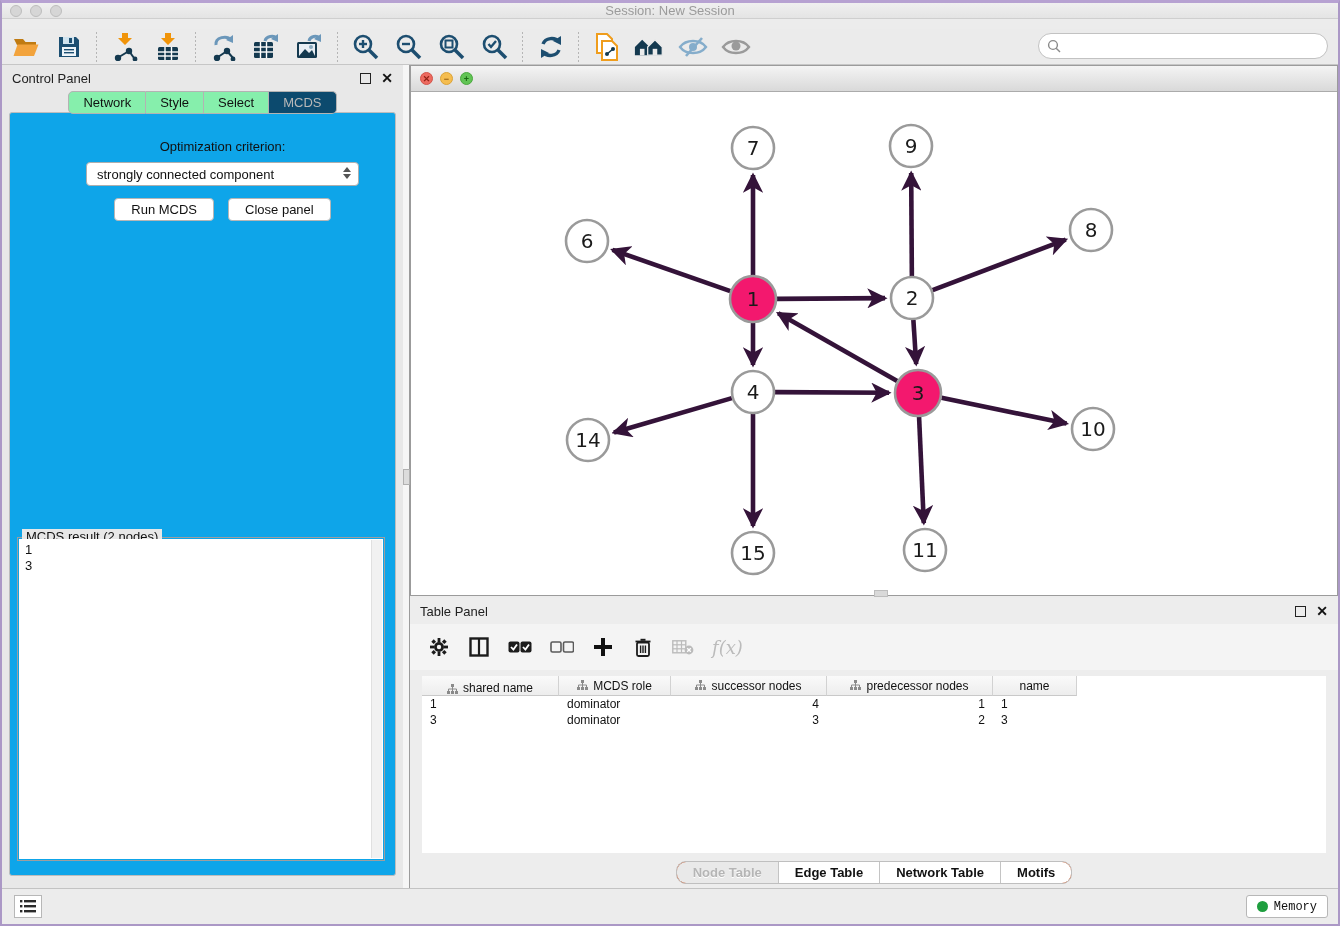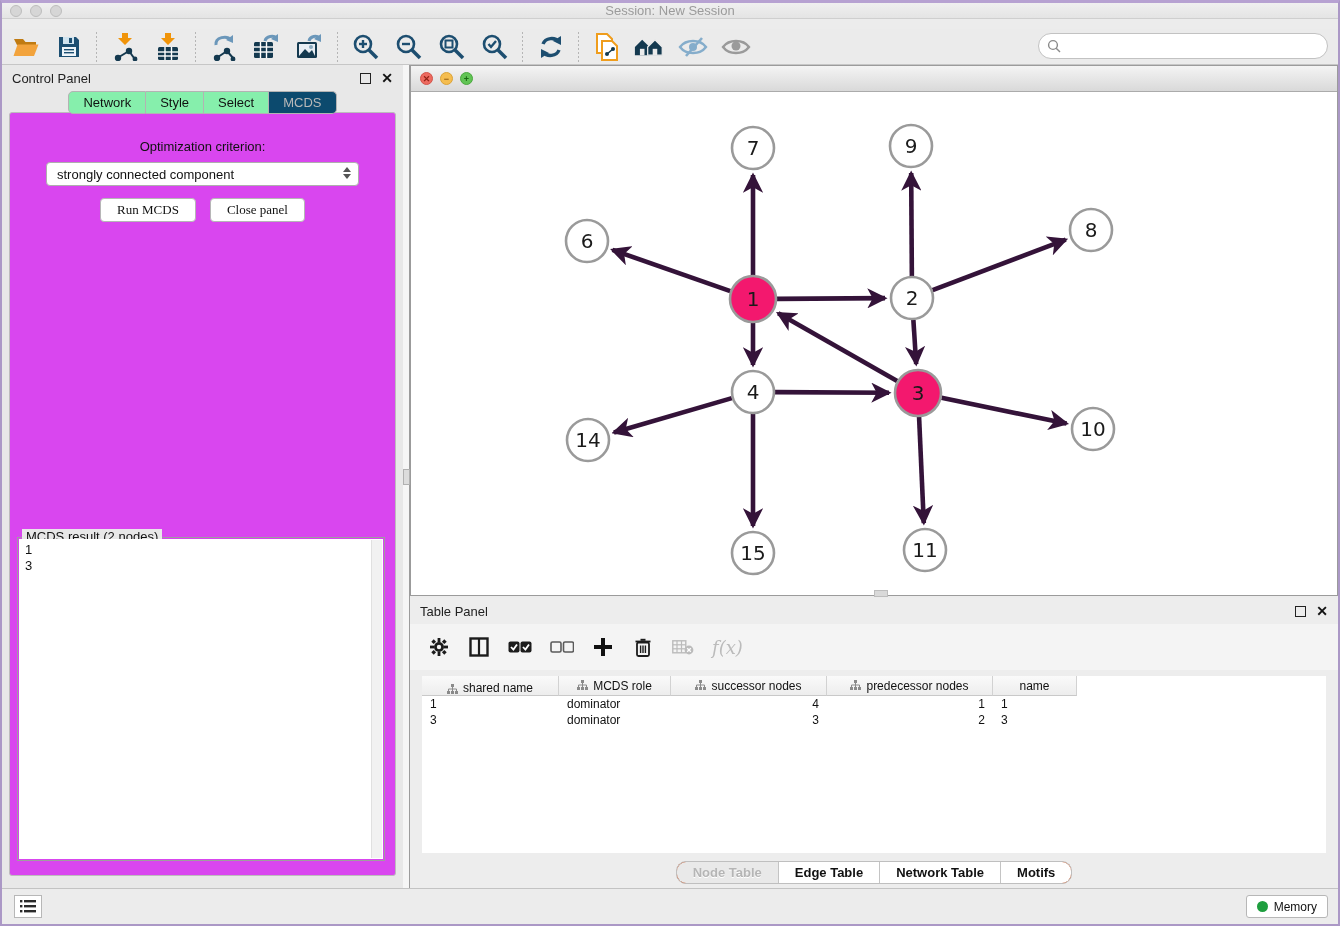--- a/index.html
+++ b/index.html
@@ -43,35 +43,35 @@
   .float-btn { width:11px; height:11px; border:1.6px solid #222; margin-right:10px; }
   .close-btn { font-size:14px; font-weight:bold; color:#111; line-height:1; }
   .ctab-row { position:relative; display:flex; justify-content:center; z-index:2; }
   .ctab { font-size:13px; padding:3px 14px; background:#86efac; border:1px solid #b3b3b3;
     border-left:none; color:#111; }
   .ctab:first-child { border-left:1px solid #b3b3b3;
     border-top-left-radius:5px; border-bottom-left-radius:5px; }
   .ctab.active { background:#0c4a6e; color:#b8b8b8;
     border-top-right-radius:5px; border-bottom-right-radius:5px; }
   .tab-content { position:absolute; left:7px; right:7px; top:47px; bottom:12px;
-    border:1px solid #bdbdbd; border-radius:3px; background:#d946ef; }
+    border:1px solid #bdbdbd; border-radius:3px; background:#0ea5e9;padding-left:40px; }
   .opt-label { text-align:center; font-size:13px; color:#111; margin-top:26px; }
   .dropdown { position:relative; margin:8px 36px 0 36px; height:24px; background:#fff;
     border:1px solid #aeaeae; border-radius:4px; display:flex; align-items:center;
     padding:0 24px 0 10px; font-size:13px; color:#111; }
   .dd-arrows { position:absolute; right:7px; top:4px; display:flex;
     flex-direction:column; gap:2px; }
   .dd-arrows .up { width:0; height:0; border-left:4px solid transparent;
     border-right:4px solid transparent; border-bottom:5px solid #555; }
   .dd-arrows .down { width:0; height:0; border-left:4px solid transparent;
     border-right:4px solid transparent; border-top:5px solid #555; }
   .btn-row { display:flex; justify-content:center; gap:14px; margin-top:12px; }
   .pbtn { background:#fff; border:1px solid #b6b6b6; border-radius:4px;
     font-size:13px; color:#111; padding:3px 16px;
-    font-family:Liberation Serif, serif; }
+    font-family:Liberation Sans, sans-serif; }
   .result-group { position:absolute; left:7px; right:10px; top:424px; bottom:14px;
     border:1px solid #9e9e9e; }
   .result-label { position:absolute; top:-9px; left:4px; background:#e8e8e8;
     padding:0 4px; font-size:13px; color:#111; }
   .result-area { position:absolute; inset:1px; background:#fff; font-size:13px;
     color:#111; padding:3px 6px; line-height:16px; }
   .result-scroll { position:absolute; top:1px; bottom:1px; right:1px; width:11px;
     background:#f1f1f1; border-left:1px solid #e0e0e0; }
 
   
@@ -120,21 +120,21 @@
     justify-content:center; }
   .seg { display:flex; border:1px solid #bfbfbf; border-radius:10px; overflow:hidden;
     background:#c2410c; }
   .seg-tab { font-size:13px; font-weight:600; color:#111; padding:3px 16px;
     background:#fff; border-right:1px solid #c4c4c4; }
   .seg-tab:last-child { border-right:none; }
   .seg-tab.active { background:#e9e9e9; color:#b5b5b5; text-shadow:0 1px 0 #fff; }
 
   
   .statusbar { position:absolute; left:0; right:0; bottom:0; height:36px;
-    background:#ececec; border-top:1px solid #c3c3c3; }
+    background:#ececec; border-top:1px solid #c3c3c3;font-family:Liberation Mono, monospace; }
   .list-btn { position:absolute; left:12px; top:6px; width:28px; height:23px;
     background:#fff; border:1px solid #b7b7b7; display:flex; align-items:center;
     justify-content:center; }
   .mem-btn { position:absolute; right:10px; top:6px; height:23px; background:#fff;
     border:1px solid #b7b7b7; border-radius:3px; display:flex; align-items:center;
     gap:6px; padding:0 10px; font-size:12px; color:#111; }
   .mem-dot { width:11px; height:11px; border-radius:50%; background:#1e9e3e; }
 </style>
 </head>
 <body>

